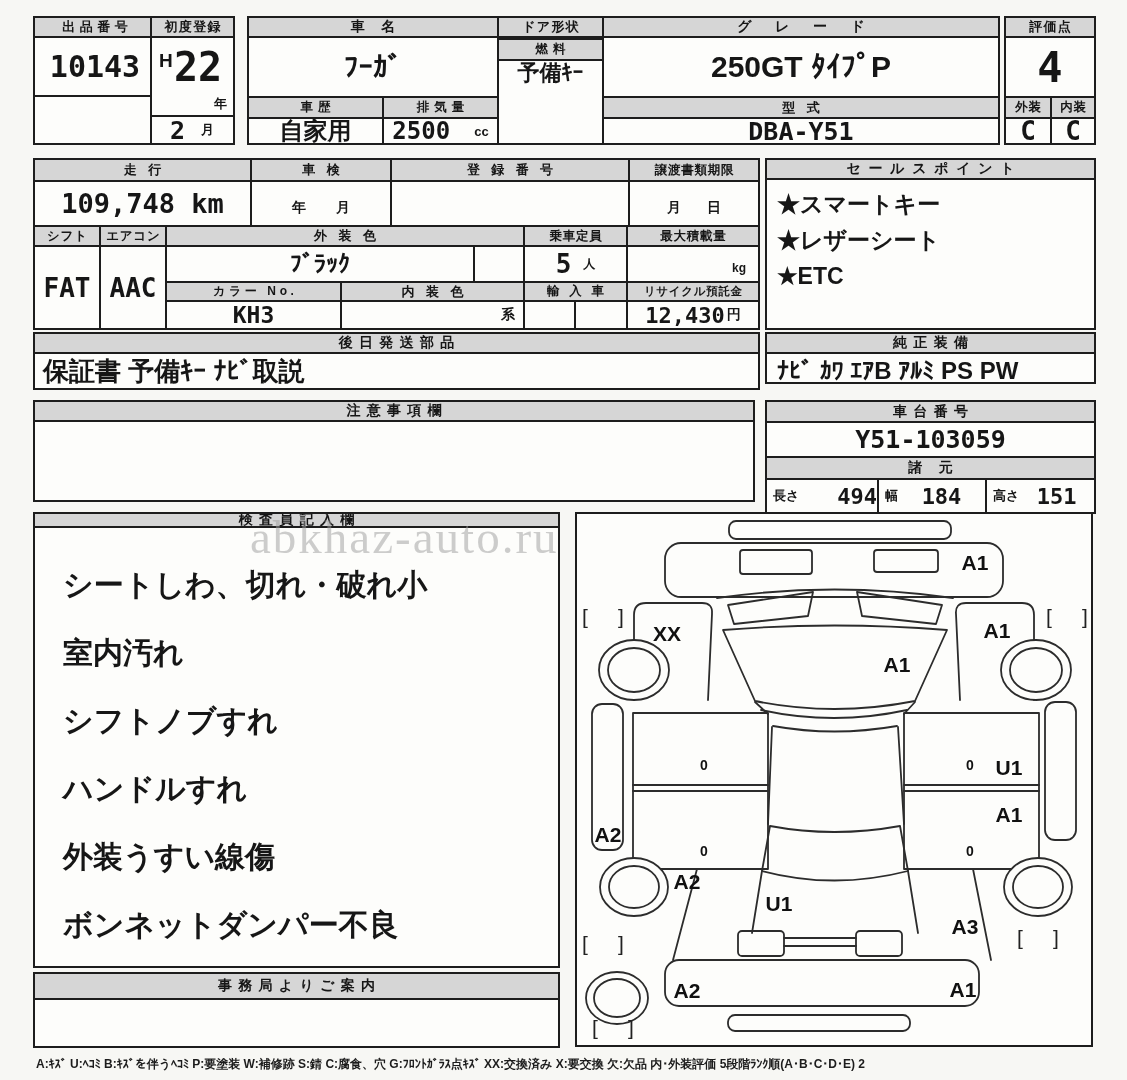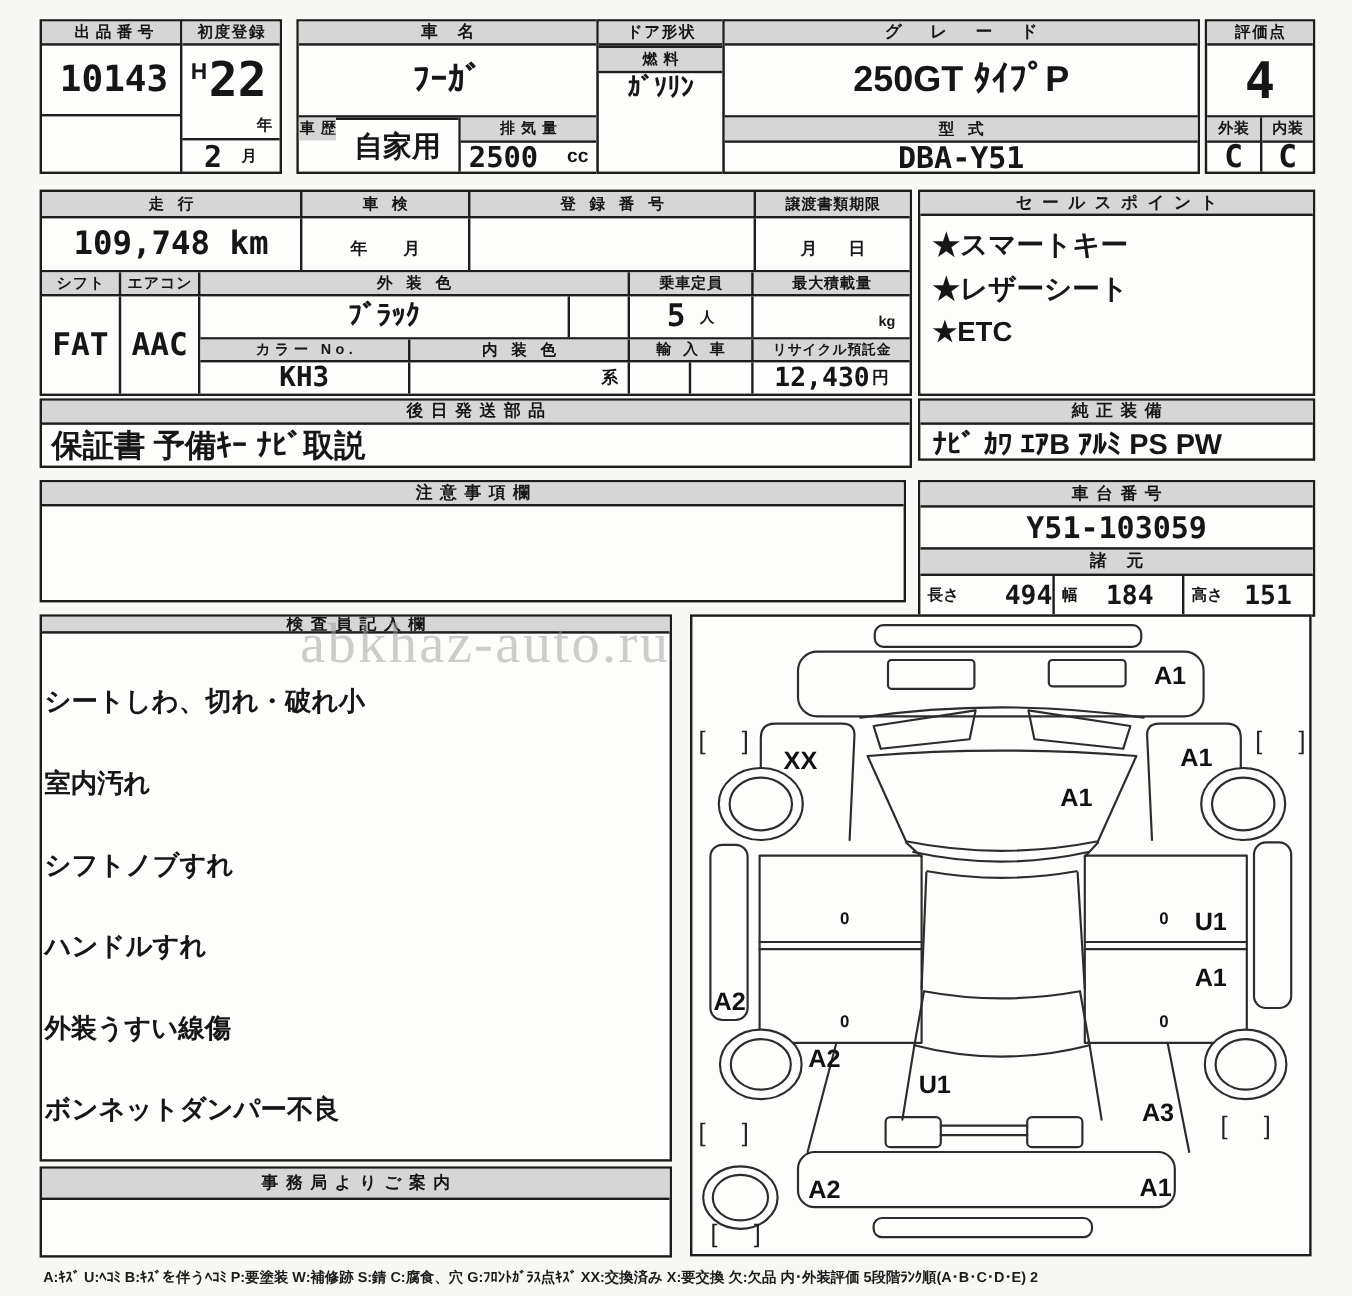--- a/index.html
+++ b/index.html
@@ -12,21 +12,21 @@
   .hdr2{background:#d6d6d6;display:flex;align-items:center;justify-content:center;
         font-size:13px;font-weight:600;letter-spacing:.3em;text-indent:.3em;white-space:nowrap;overflow:hidden}
   .hdr2.tight{letter-spacing:.06em;text-indent:.06em;font-size:12.5px}
   .row{display:flex;align-items:stretch}
   .row>*{border-left:2px solid #1d1d1d}
   .row>*:first-child{border-left:none}
   .bt{border-top:2px solid #1d1d1d}
   .val{display:flex;align-items:center;justify-content:center;font-weight:bold;white-space:nowrap;overflow:hidden}
   .num{font-family:"DejaVu Sans Mono",monospace}
   .unit{font-weight:600;font-size:13px}
-  .lines{padding:6px 2px;font-size:22px;font-weight:600;line-height:34px;white-space:pre-line}
+  .lines{padding:6px 28px;font-size:30px;font-weight:600;line-height:34px;white-space:pre-line}
   .salespt{padding:6px 10px;font-size:23px;font-weight:bold;line-height:36px}
   .legend{position:absolute;left:36px;top:1056px;width:1070px;font-size:12px;font-weight:600;color:#1c1c1c;white-space:nowrap}
   .watermark{position:absolute;left:250px;top:510px;font-family:"Liberation Serif",serif;font-size:47px;
              color:#9d9d9d;opacity:.5;letter-spacing:2px;z-index:6;pointer-events:none}
   .outline{fill:none;stroke:#2c2c2c;stroke-width:1.8;stroke-linejoin:round;stroke-linecap:round}
   .wheel{fill:#fdfdfb;stroke:#2c2c2c;stroke-width:1.8}
   .mark{font-family:"Liberation Sans",sans-serif;font-size:21px;font-weight:700;fill:#111;text-anchor:middle}
   .mark.small{font-size:14px;font-weight:600}
   .bracket{font-family:"Liberation Sans",sans-serif;font-size:21px;font-weight:400;fill:#222;text-anchor:middle}
 </style>
@@ -49,39 +49,39 @@
   <div class="val bt" style="height:28px;justify-content:flex-start;padding-left:18px">
     <span class="num" style="font-size:25px">2</span>
     <span class="unit" style="margin-left:16px">月</span>
   </div>
 </div>
 
 <div class="box" style="left:247px;top:16px;width:252px;height:129px">
   <div class="hdr" style="height:20px">車 名</div>
   <div class="val" style="height:58px;font-size:29px">ﾌｰｶﾞ</div>
   <div class="row bt" style="height:47px">
-    <div style="width:133px;display:flex;flex-direction:row">
+    <div style="width:133px;display:flex;flex-direction:column">
       <div class="hdr2 tight" style="height:19px">車 歴</div>
       <div class="val bt" style="flex:1;font-size:24px">自家用</div>
     </div>
     <div style="flex:1;display:flex;flex-direction:column">
       <div class="hdr2 tight" style="height:19px">排 気 量</div>
       <div class="val bt" style="flex:1">
         <span class="num" style="font-size:24px">2500</span>
-        <span class="unit" style="margin-left:24px;font-size:16px">cc</span>
+        <span class="unit" style="margin-left:24px;font-size:13px">cc</span>
       </div>
     </div>
   </div>
 </div>
 
 <div class="box" style="left:497px;top:16px;width:107px;height:129px">
   <div class="hdr tight" style="height:20px">ドア形状</div>
   <div class="bt" style="height:47px;display:flex;flex-direction:column">
     <div class="hdr2 tight" style="height:19px">燃 料</div>
-    <div class="val bt" style="flex:1;font-size:22px">ｶﾞｿﾘﾝ</div>
+    <div class="val bt" style="flex:1;font-size:22px">予備ｷｰ</div>
   </div>
 </div>
 
 <div class="box" style="left:602px;top:16px;width:398px;height:129px">
   <div class="hdr" style="height:20px;letter-spacing:.7em;text-indent:.7em">グ レ ー ド</div>
   <div class="val" style="height:58px;font-size:30px">250GT ﾀｲﾌﾟP</div>
   <div class="bt" style="height:47px;display:flex;flex-direction:column">
     <div class="hdr2" style="height:19px">型 式</div>
     <div class="val num bt" style="flex:1;font-size:25px">DBA-Y51</div>
   </div>

